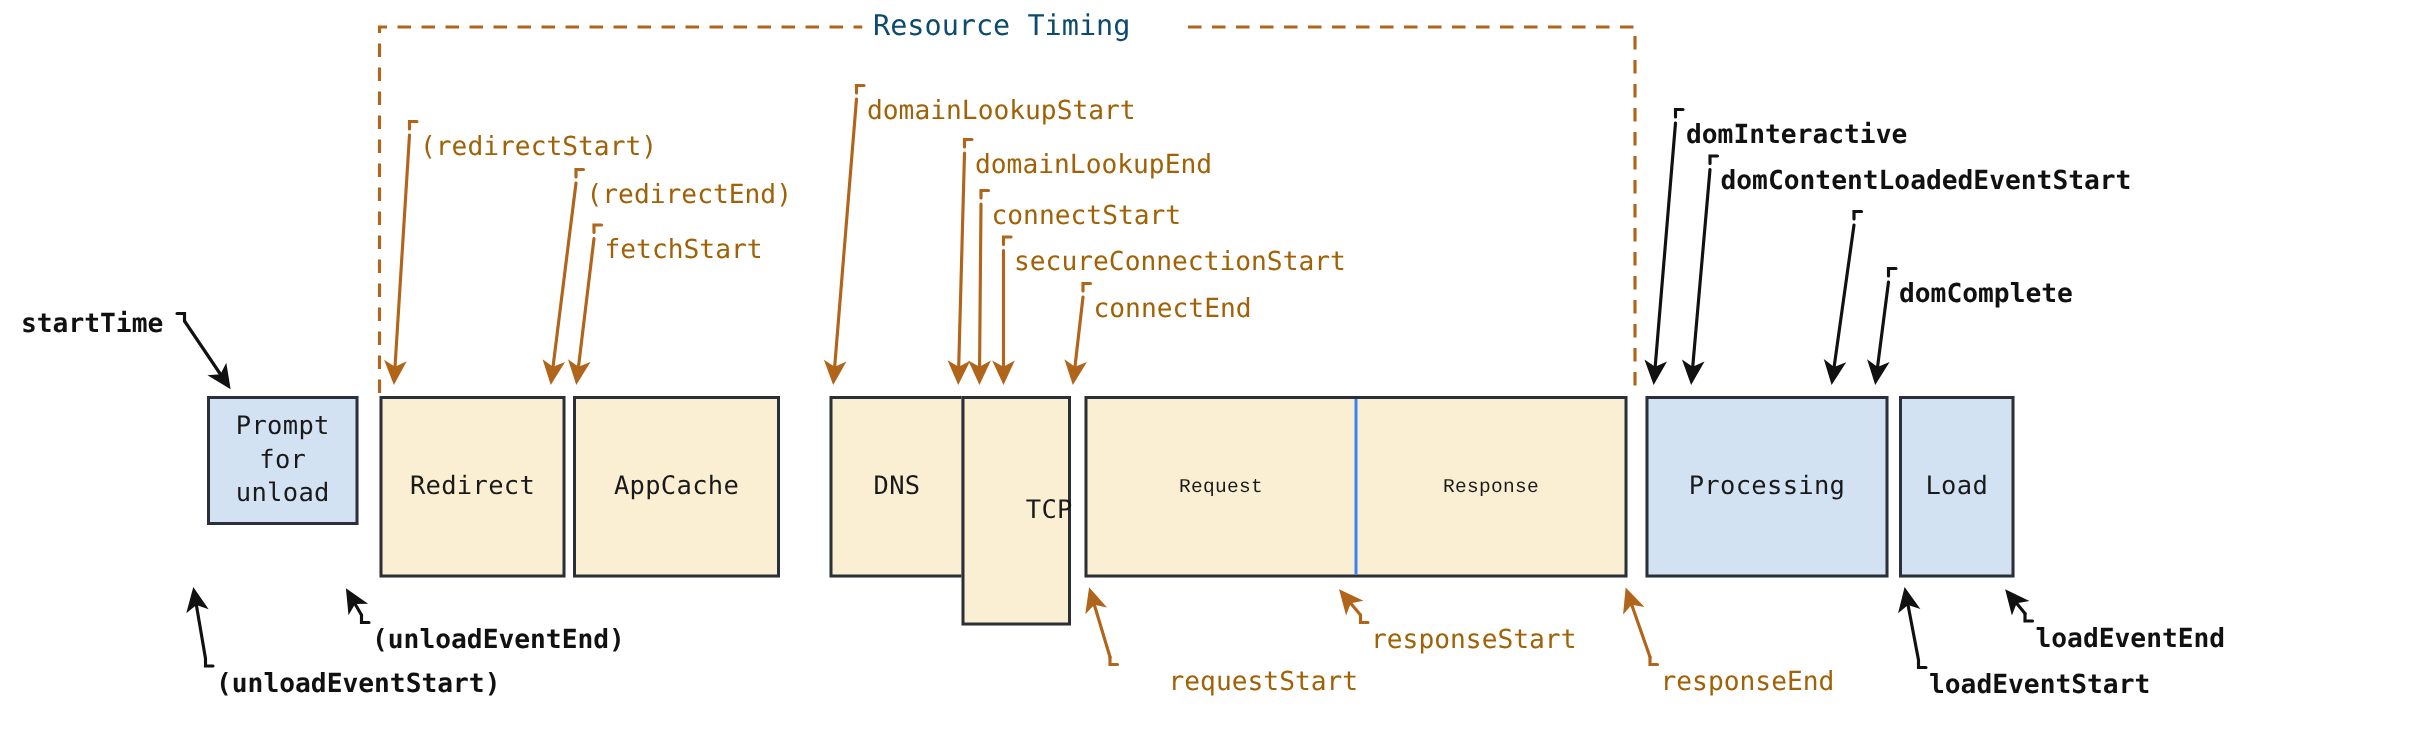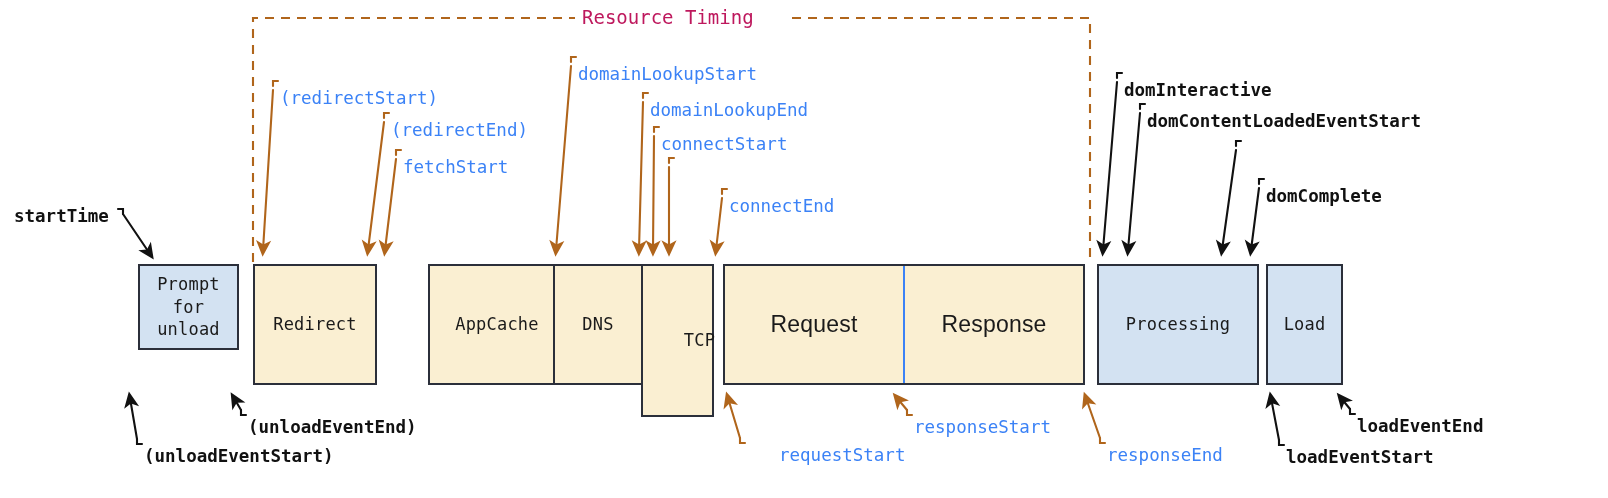--- a/index.html
+++ b/index.html
@@ -43,39 +43,39 @@
     box-sizing: border-box;
     border: 2px solid #2b2f3a;
     background: #faefd2;
     display: flex;
   }
   .pair-cell {
     box-sizing: border-box;
     display: flex;
     align-items: center;
     justify-content: center;
-    font-family: Liberation Sans, sans-serif;
-    font-size: 23px;
+    font-family: Liberation Mono, monospace;
+    font-size: 13px;
     color: #1a1a1a;
     letter-spacing: 0.2px;
   }
   .pair-cell + .pair-cell { border-left: 2px solid #3b82f6; }
   .anno {
     position: absolute;
     white-space: nowrap;
     font-family: "DejaVu Sans Mono", monospace;
     font-size: 17.5px;
     line-height: 1;
   }
-  .anno-orange { color: #3b82f6; }
+  .anno-orange { color: #a16207; }
   .anno-black  { color: #111111; font-weight: bold; }
   .bracket-title {
     position: absolute;
     white-space: nowrap;
-    color: #be185d;
+    color: #0c4a6e;
     font-family: "DejaVu Sans Mono", monospace;
     font-size: 19px;
     background: #ffffff;
     padding: 0 7px;
     line-height: 1;
   }
 </style>
 </head>
 <body>
 
@@ -168,38 +168,39 @@
       <path d="M1100,438 L1086,398" marker-end="url(#arrow-orange)"></path>
     </g>
   </svg>
 
   <div class="bracket-title" style="left:575px; top:8px;">Resource Timing</div>
 
   <div class="phase-box phase-blue" style="left:138px;  top:264px; width:101px; height:86px;">Prompt
 for
 unload</div>
   <div class="phase-box phase-cream" style="left:253px;  top:264px; width:124px; height:121px;">Redirect</div>
-  <div class="phase-box phase-cream" style="left:382px;  top:264px; width:138px; height:121px;margin-left:46px;">AppCache</div>
+  <div class="phase-box phase-cream" style="left:382px;  top:264px; width:138px; height:121px;">AppCache</div>
   <div class="phase-box phase-cream" style="left:553px;  top:264px; width:90px;  height:121px;">DNS</div>
   <div class="phase-box phase-cream" style="left:641px;  top:264px; width:73px;  height:153px;padding-left:44px;">TCP</div>
 
   <div class="pair-wrap" style="left:723px; top:264px; width:362px; height:121px;">
     <div class="pair-cell" style="width:178px;">Request</div>
     <div class="pair-cell" style="width:180px;">Response</div>
   </div>
 
   <div class="phase-box phase-blue" style="left:1097px; top:264px; width:162px; height:121px;">Processing</div>
   <div class="phase-box phase-blue" style="left:1266px; top:264px; width:77px;  height:121px;">Load</div>
 
   <div class="anno anno-orange" style="left:280px; top:90px;">(redirectStart)</div>
   <div class="anno anno-orange" style="left:391px; top:122px;">(redirectEnd)</div>
   <div class="anno anno-orange" style="left:403px; top:159px;">fetchStart</div>
   <div class="anno anno-orange" style="left:578px; top:66px;">domainLookupStart</div>
   <div class="anno anno-orange" style="left:650px; top:102px;">domainLookupEnd</div>
   <div class="anno anno-orange" style="left:661px; top:136px;">connectStart</div>
+  <div class="anno anno-orange" style="left:676px; top:167px;">secureConnectionStart</div>
   <div class="anno anno-orange" style="left:729px; top:198px;">connectEnd</div>
 
   <div class="anno anno-black" style="left:14px;   top:208px;">startTime</div>
   <div class="anno anno-black" style="left:1124px; top:82px;">domInteractive</div>
   <div class="anno anno-black" style="left:1147px; top:113px;">domContentLoadedEventStart</div>
   <div class="anno anno-black" style="left:1266px; top:188px;">domComplete</div>
 
   <div class="anno anno-black" style="left:248px;  top:419px;">(unloadEventEnd)</div>
   <div class="anno anno-black" style="left:144px;  top:448px;">(unloadEventStart)</div>
   <div class="anno anno-black" style="left:1357px; top:418px;">loadEventEnd</div>

